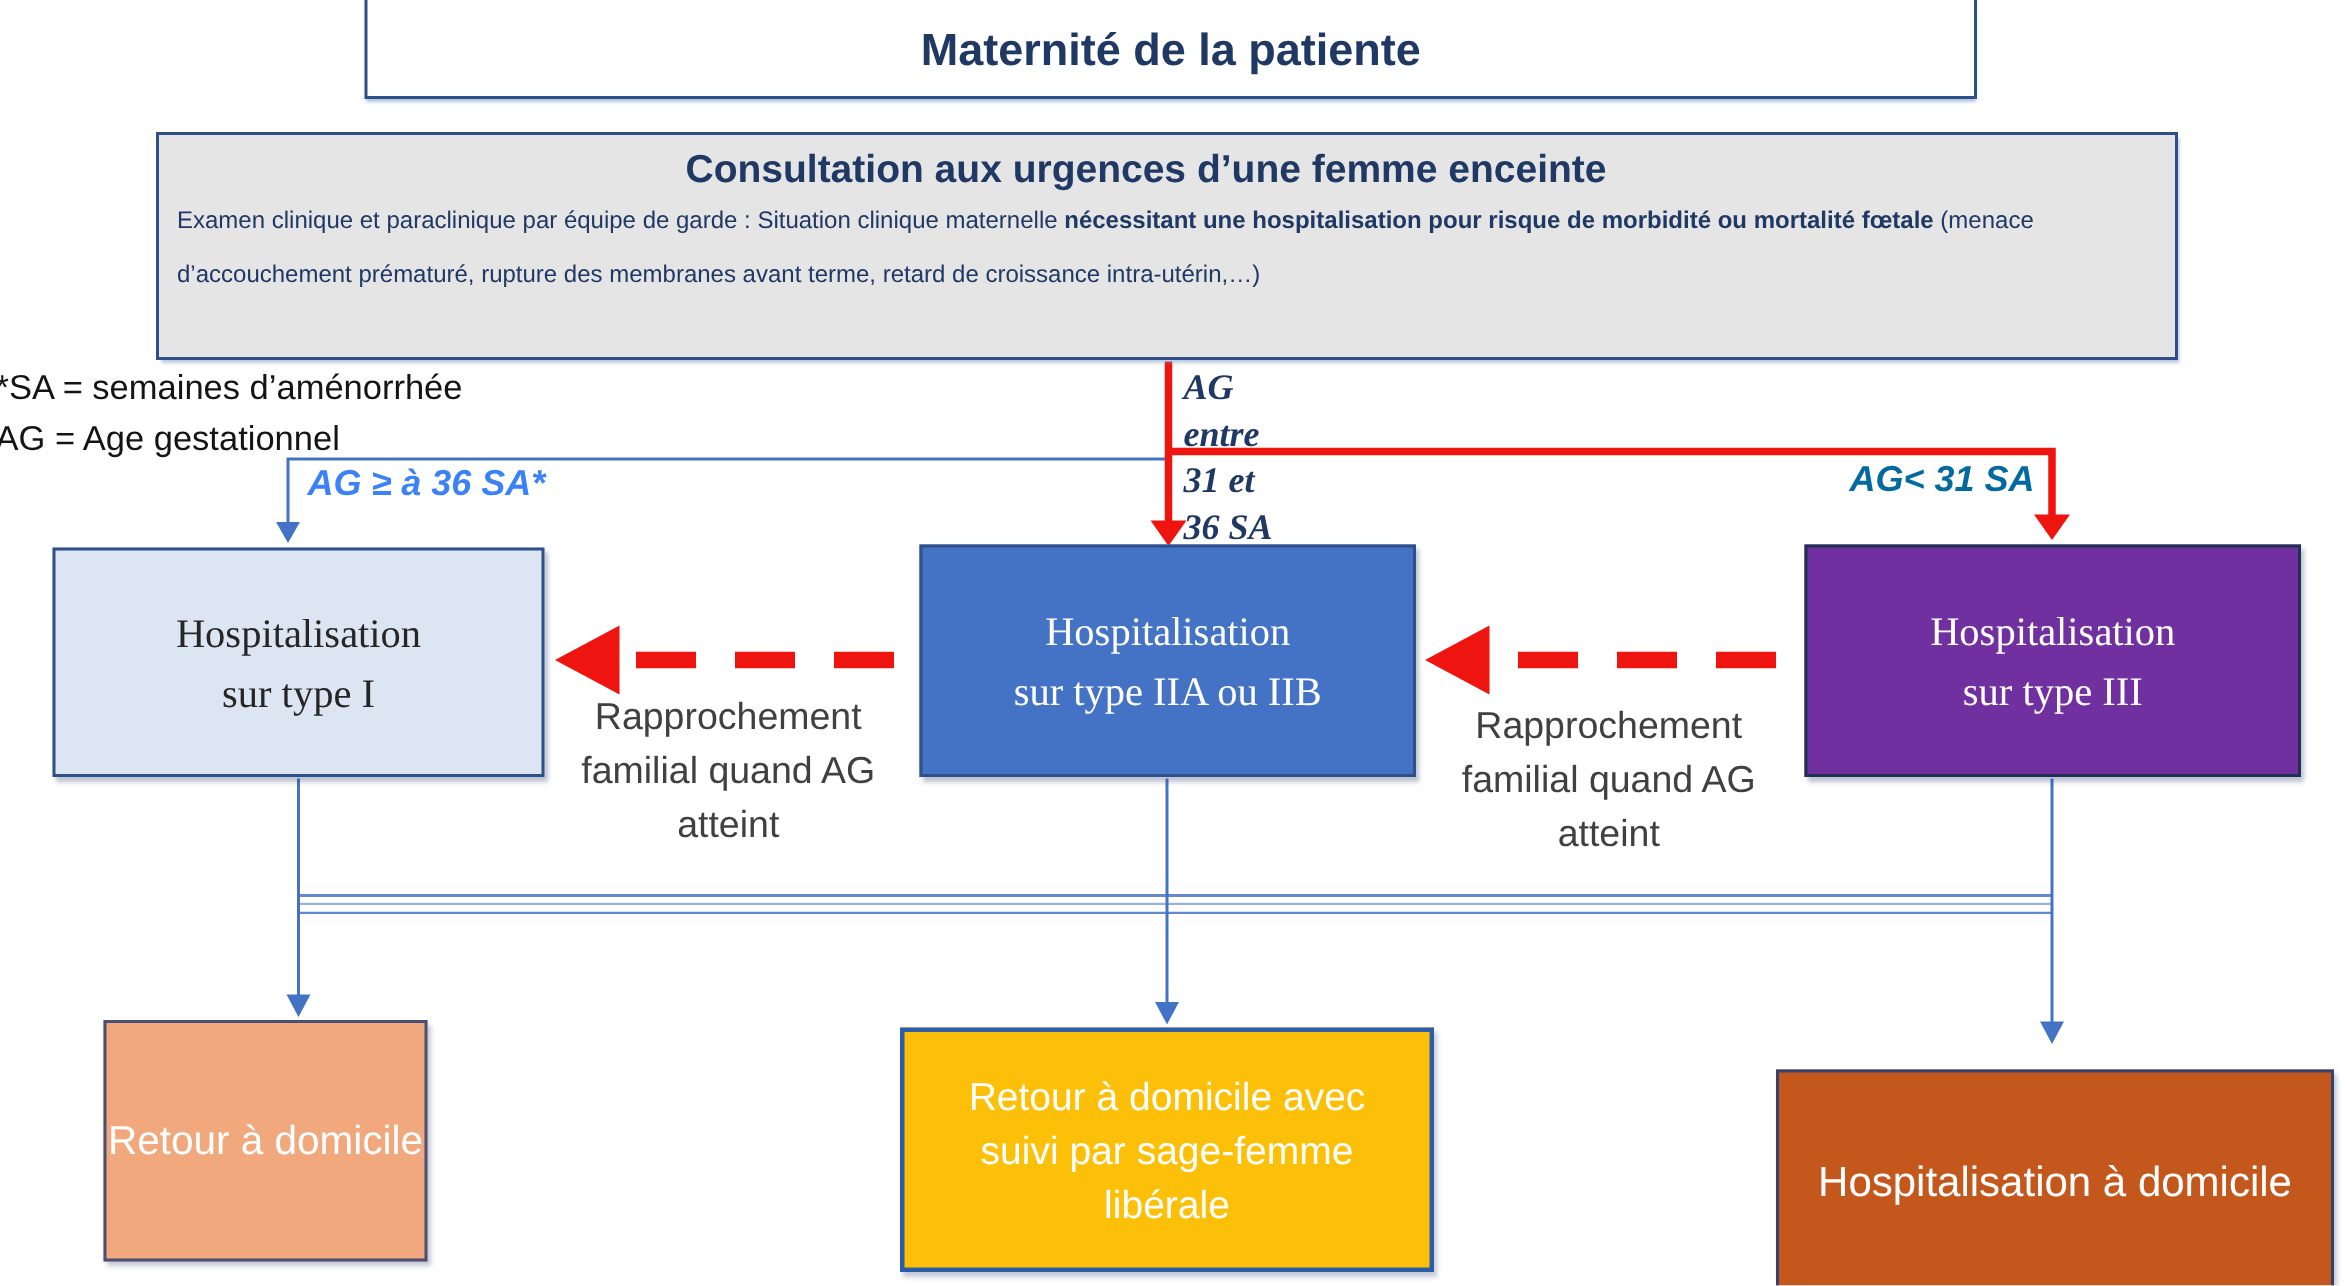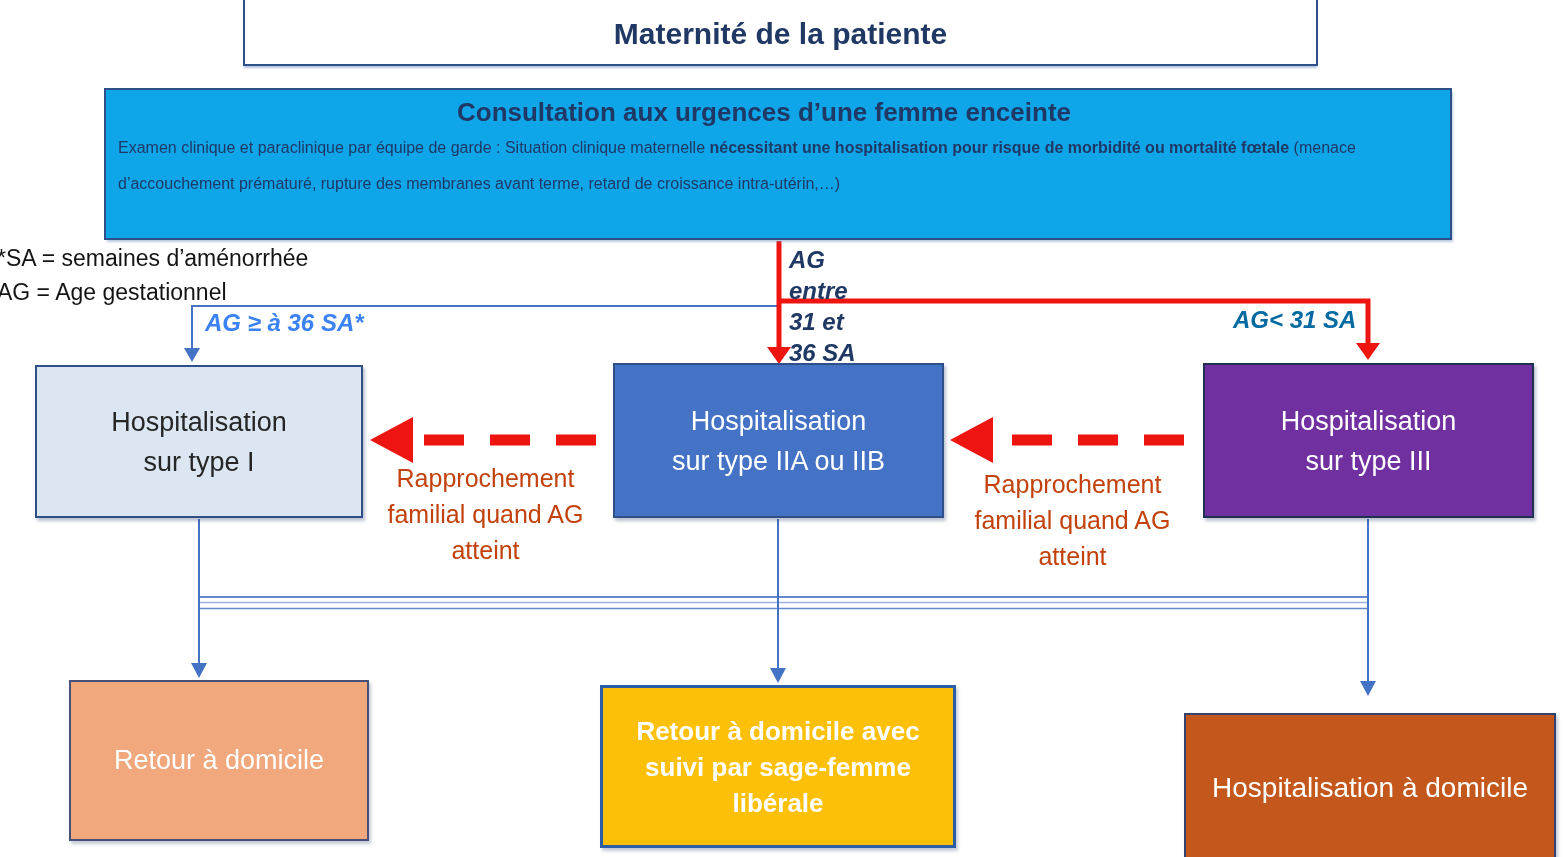--- a/index.html
+++ b/index.html
@@ -4,21 +4,21 @@
 <style>
   html,body{margin:0;padding:0;background:#fff;}
   #canvas{
     position:relative;width:1563px;height:857px;background:#ffffff;overflow:hidden;
     font-family:"Liberation Sans",sans-serif;
   }
   .box{
     position:absolute;box-sizing:border-box;border:2px solid #2f4f88;
     display:flex;align-items:center;justify-content:center;text-align:center;
   }
-  .multiline{white-space:pre-line;}
+  .multiline{white-space:pre-line;font-family:Liberation Serif, serif;}
   
   #title-box{left:243px;top:-4px;width:1075px;height:70px;background:#ffffff;
     box-shadow:0 3px 2px -1px rgba(120,150,200,.55);}
   #title-box .t{font-size:30px;font-weight:bold;color:#1f3864;padding-top:6px;}
   
   #consult-box{left:104px;top:88px;width:1348px;height:152px;background:#d6dce4;
     box-shadow:2px 3px 2px -1px rgba(120,150,200,.5);
     display:block;text-align:left;padding:4px 40px 4px 12px;color:#1f3864;}
   #consult-box .ct{font-size:26px;font-weight:bold;text-align:center;line-height:36px;}
   #consult-box .cb{font-size:16px;line-height:36px;}
@@ -26,32 +26,32 @@
   
   .legend{position:absolute;left:-3px;top:241px;font-size:23px;line-height:34px;color:#141414;}
   
   .edge-label{position:absolute;}
   #lbl-transfert{left:900px;top:266px;width:310px;text-align:center;
     color:#ee1410;font-size:27px;font-weight:600;letter-spacing:.5px;}
   #lbl-ag-mid{left:789px;top:244px;color:#1f3864;font-style:italic;font-weight:600;
     font-size:24px;line-height:31px;}
   #lbl-ag-left{left:205px;top:309px;color:#3b82f6;font-style:italic;font-weight:600;font-size:24px;}
   #lbl-ag-right{left:1233px;top:306px;color:#0369a1;font-style:italic;font-weight:600;font-size:24px;}
-  .lbl-rapp{color:#c2410c;font-size:25px;line-height:36px;text-align:center;font-weight:500;}
+  .lbl-rapp{color:#404040;font-size:25px;line-height:36px;text-align:center;font-weight:500;}
   #lbl-rapp-left{left:368px;top:460px;width:235px;}
   #lbl-rapp-right{left:955px;top:466px;width:235px;}
   
   #node-type1{left:35px;top:365px;width:328px;height:153px;color:#262626;font-size:27px;line-height:40px;
     box-shadow:2px 3px 3px rgba(60,80,120,.35);}
   #node-type2{left:613px;top:363px;width:331px;height:155px;color:#ffffff;font-size:27px;line-height:40px;
     box-shadow:2px 3px 3px rgba(60,80,120,.35);}
   #node-type3{left:1203px;top:363px;width:331px;height:155px;color:#ffffff;font-size:27px;line-height:40px;
     border-color:#203050;box-shadow:2px 3px 3px rgba(60,80,120,.35);}
   
-  #node-retour{left:69px;top:680px;width:300px;height:161px;color:#ffffff;font-size:27px;
+  #node-retour{left:69px;top:680px;width:216px;height:161px;color:#ffffff;font-size:27px;
     border-color:#485078;box-shadow:2px 3px 3px rgba(60,80,120,.3);}
   #node-retour-sf{left:600px;top:685px;width:356px;height:163px;color:#ffffff;font-size:26px;line-height:36px;
     border:3px solid #2e5da8;box-shadow:2px 3px 3px rgba(60,80,120,.3);}
   #node-had{left:1184px;top:698px;width:372px;height:150px;color:#ffffff;font-size:28px;
     border-color:#34426e;box-shadow:2px 3px 3px rgba(60,80,120,.3);}
   
   #edges{position:absolute;left:0;top:0;width:1563px;height:857px;pointer-events:none;}
 </style>
 </head>
 <body>
@@ -104,21 +104,21 @@
     <g>
       <line x1="1012" y1="440" x2="1198" y2="440" stroke="#ee1410" stroke-width="11" stroke-dasharray="40 26"></line>
       <polygon points="950,440 993,417 993,463" fill="#ee1410"></polygon>
     </g>
   </svg>
 
   <div class="box" id="title-box">
     <div class="t">Maternité de la patiente</div>
   </div>
 
-  <div class="box" id="consult-box" style="background-color: #0ea5e9;">
+  <div class="box" id="consult-box" style="background-color: #e5e5e5;">
     <div class="ct">Consultation aux urgences d’une femme enceinte</div>
     <div class="cb"><span>Examen clinique et paraclinique par équipe de garde : Situation clinique maternelle </span><b>nécessitant une hospitalisation pour risque de morbidité ou mortalité fœtale</b><span> (menace d’accouchement prématuré, rupture des membranes avant terme, retard de croissance intra-utérin,…)</span></div>
   </div>
 
   <div class="legend">
     <div>*SA = semaines d’aménorrhée</div>
     <div>AG = Age gestationnel</div>
   </div>
 
   <div class="edge-label multiline" id="lbl-ag-mid">AG
@@ -140,19 +140,19 @@
   </div>
   <div class="box" id="node-type3" style="background-color: rgb(112, 48, 160);">
     <div class="multiline">Hospitalisation
 sur type III</div>
   </div>
 
   <div class="box" id="node-retour" style="background-color: rgb(240, 168, 124);">
     <div>Retour à domicile</div>
   </div>
   <div class="box" id="node-retour-sf" style="background-color: rgb(253, 192, 8);">
-    <div style="width:300px;font-weight:bold;">Retour à domicile avec suivi par sage-femme libérale</div>
+    <div style="width:300px;">Retour à domicile avec suivi par sage-femme libérale</div>
   </div>
   <div class="box" id="node-had" style="background-color: rgb(196, 87, 28); margin-top: 15px;">
     <div>Hospitalisation à domicile</div>
   </div>
 
 </div>
 
 </body></html>

